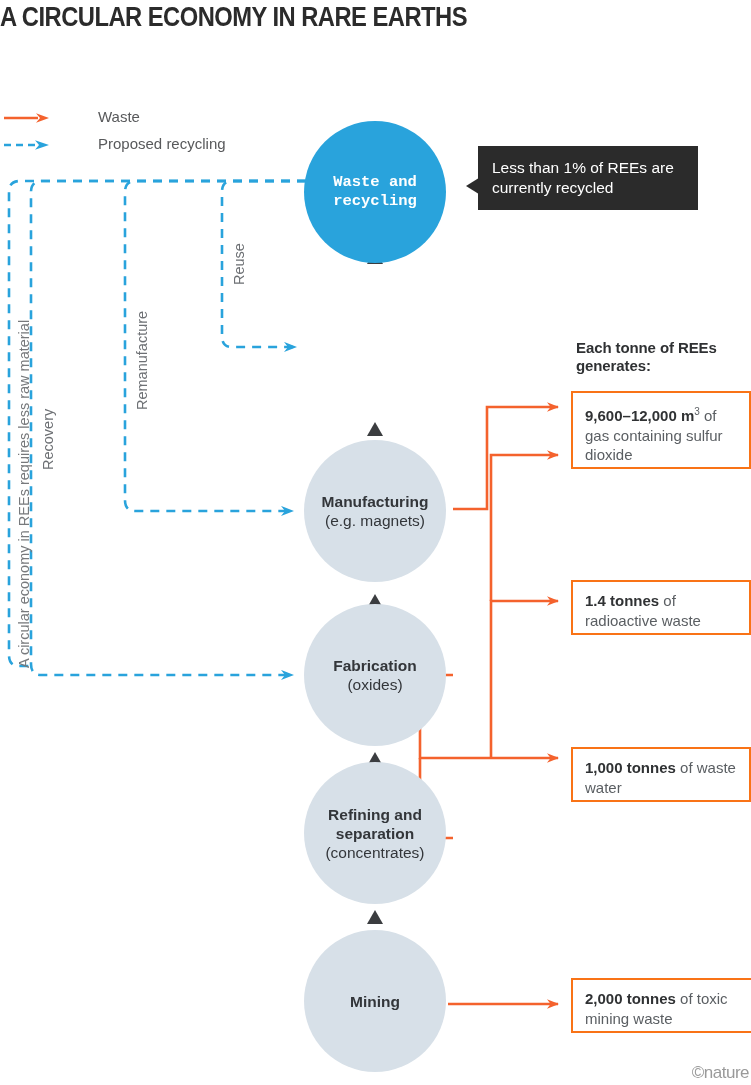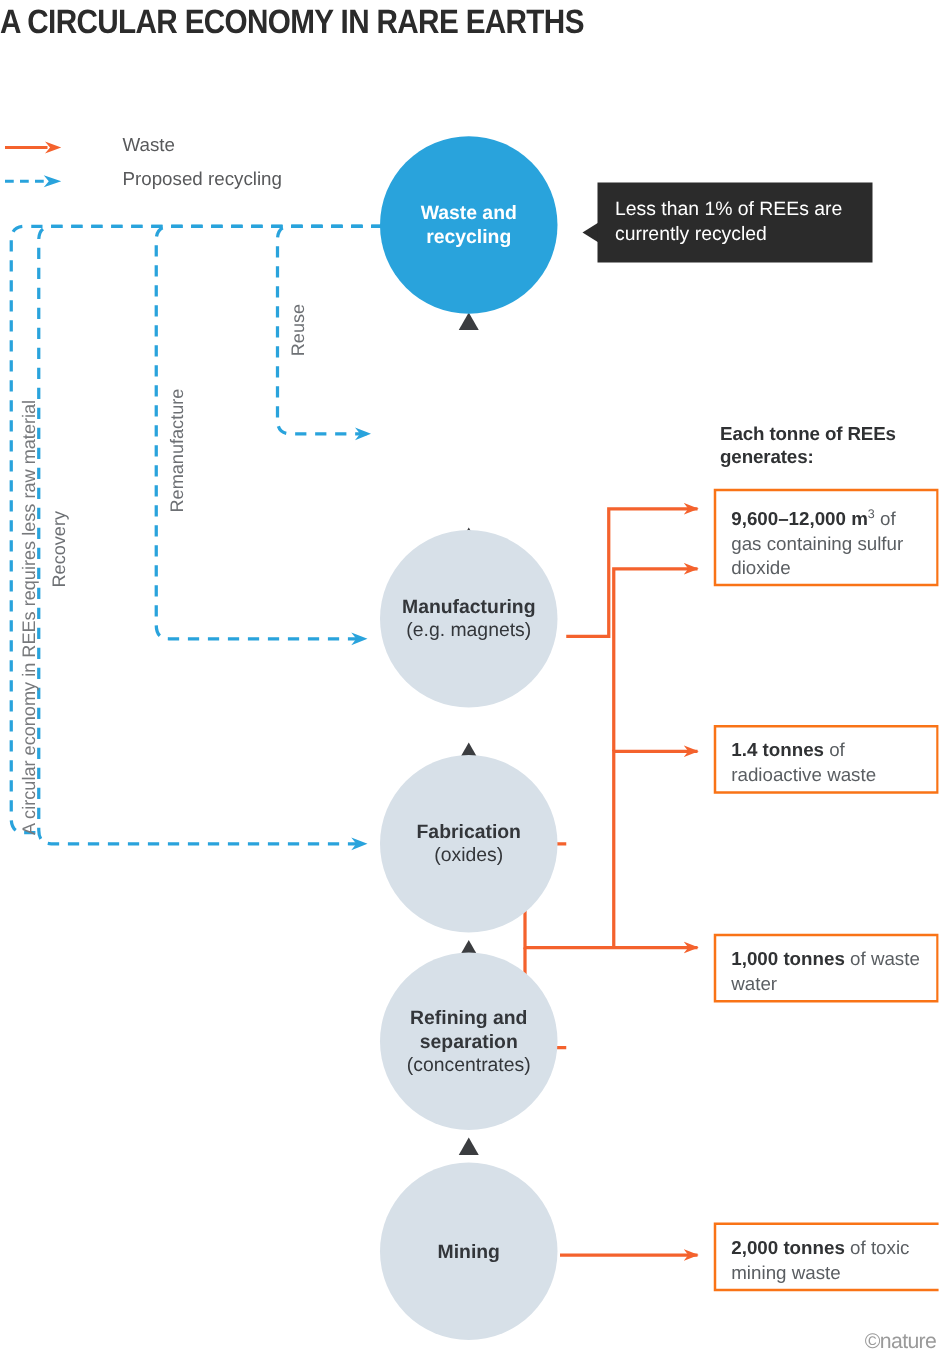--- a/index.html
+++ b/index.html
@@ -215,28 +215,28 @@
     </g>
 
     <polygon points="466,186 482,176 482,196" fill="#2b2b2b"></polygon>
   </svg>
 
   <div class="vlabel main" style="left:16px; top:668px;">A circular economy in REEs requires less raw material</div>
   <div class="vlabel" style="left:40px; top:470px;">Recovery</div>
   <div class="vlabel" style="left:134px; top:410px;">Remanufacture</div>
   <div class="vlabel" style="left:231px; top:285px;">Reuse</div>
 
-  <div class="node blue" style="left:304px; top:109px; width:142px; height:142px;">
+  <div class="node blue" style="left:304px; top:121px; width:142px; height:142px;font-family:Liberation Mono, monospace;">
     <div class="node-text">
       <b>Waste and recycling</b>
     </div>
   </div>
 
 
-  <div class="node grey" style="left:304px; top:424px; width:142px; height:142px;">
+  <div class="node grey" style="left:304px; top:440px; width:142px; height:142px;">
     <div class="node-text">
       <b>Manufacturing</b><br>
       <span>(e.g. magnets)</span>
     </div>
   </div>
 
   <div class="node grey" style="left:304px; top:604px; width:142px; height:142px;">
     <div class="node-text">
       <b>Fabrication</b><br>
       <span>(oxides)</span>

